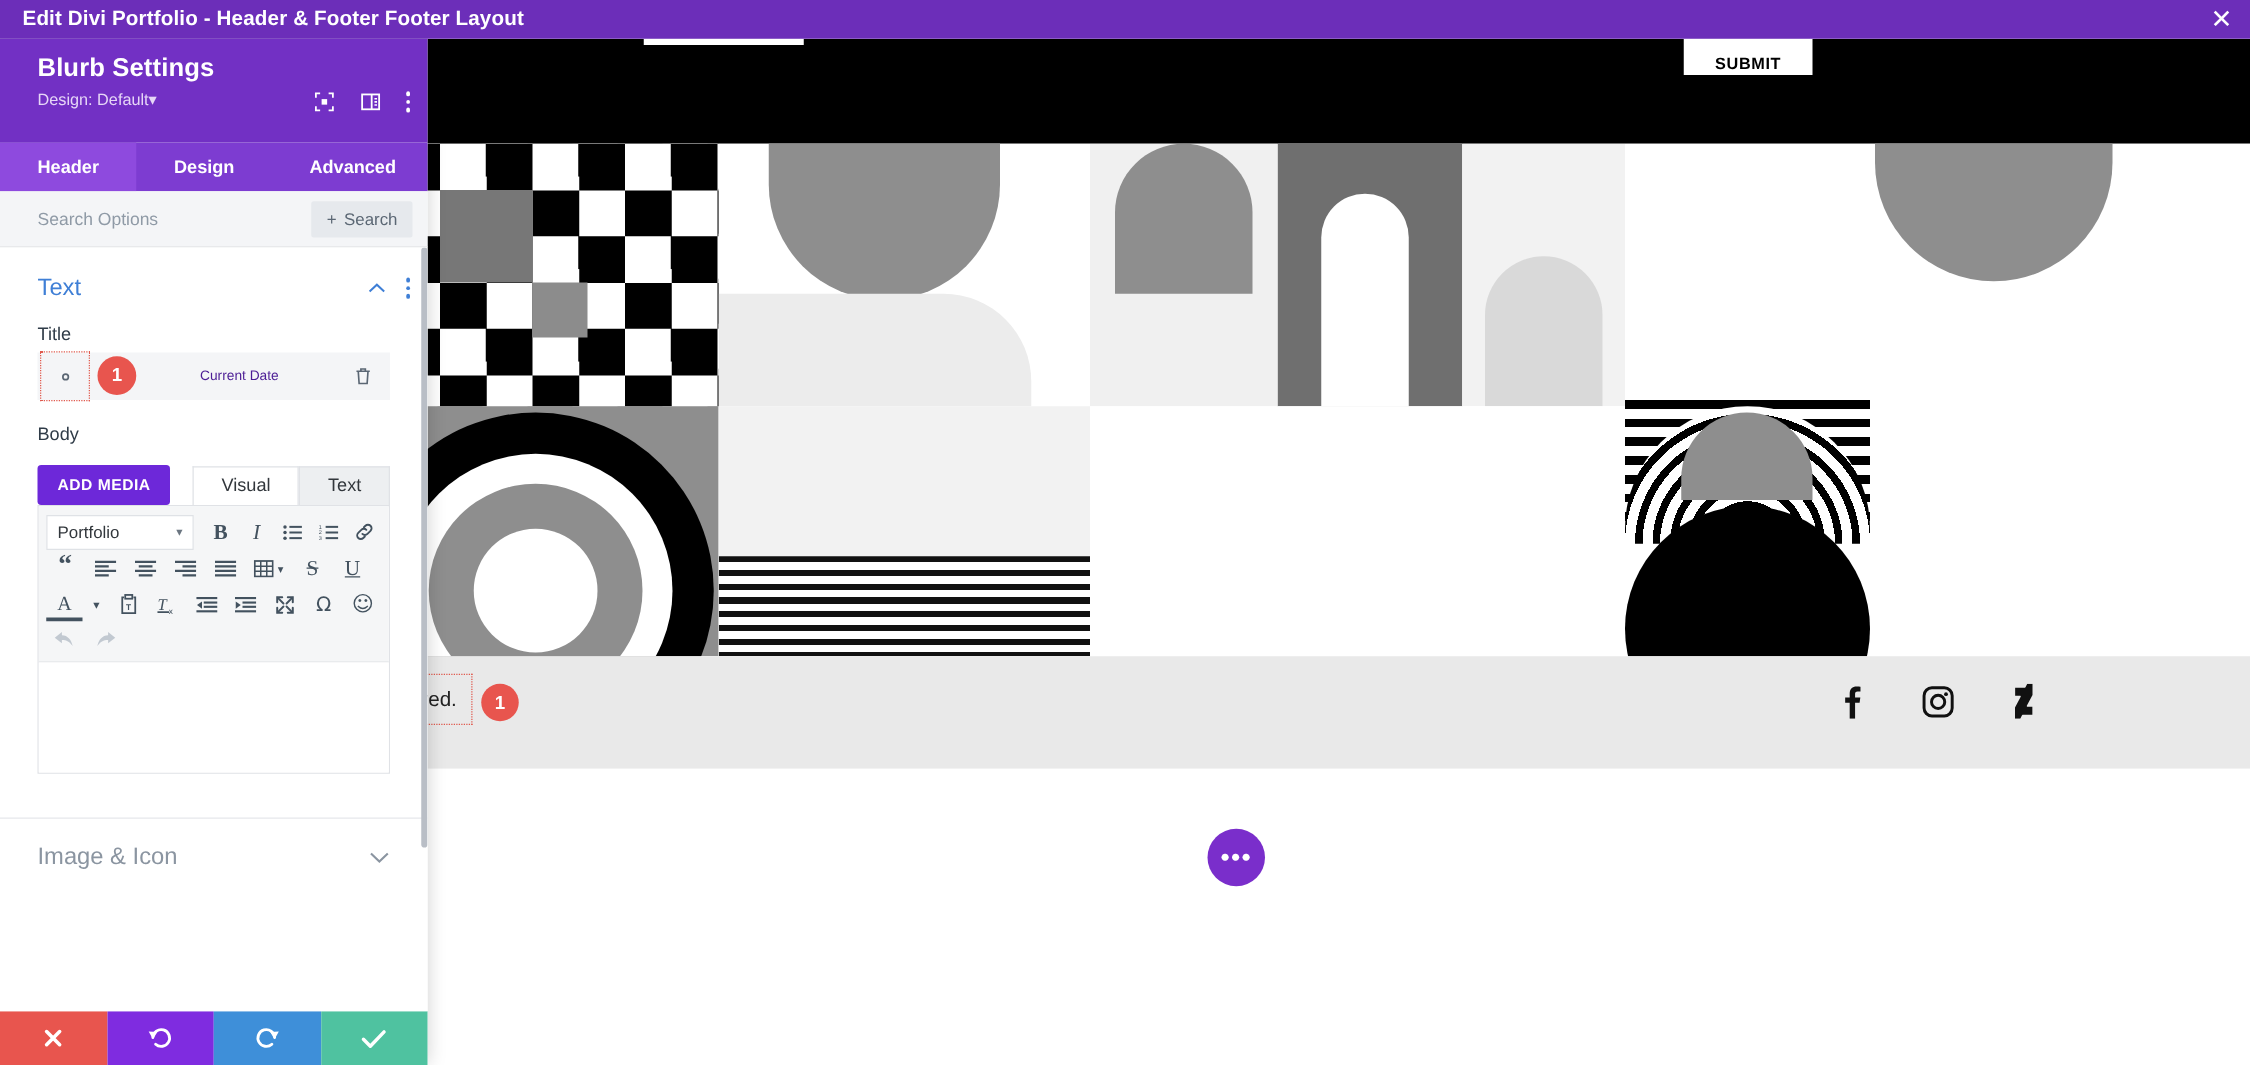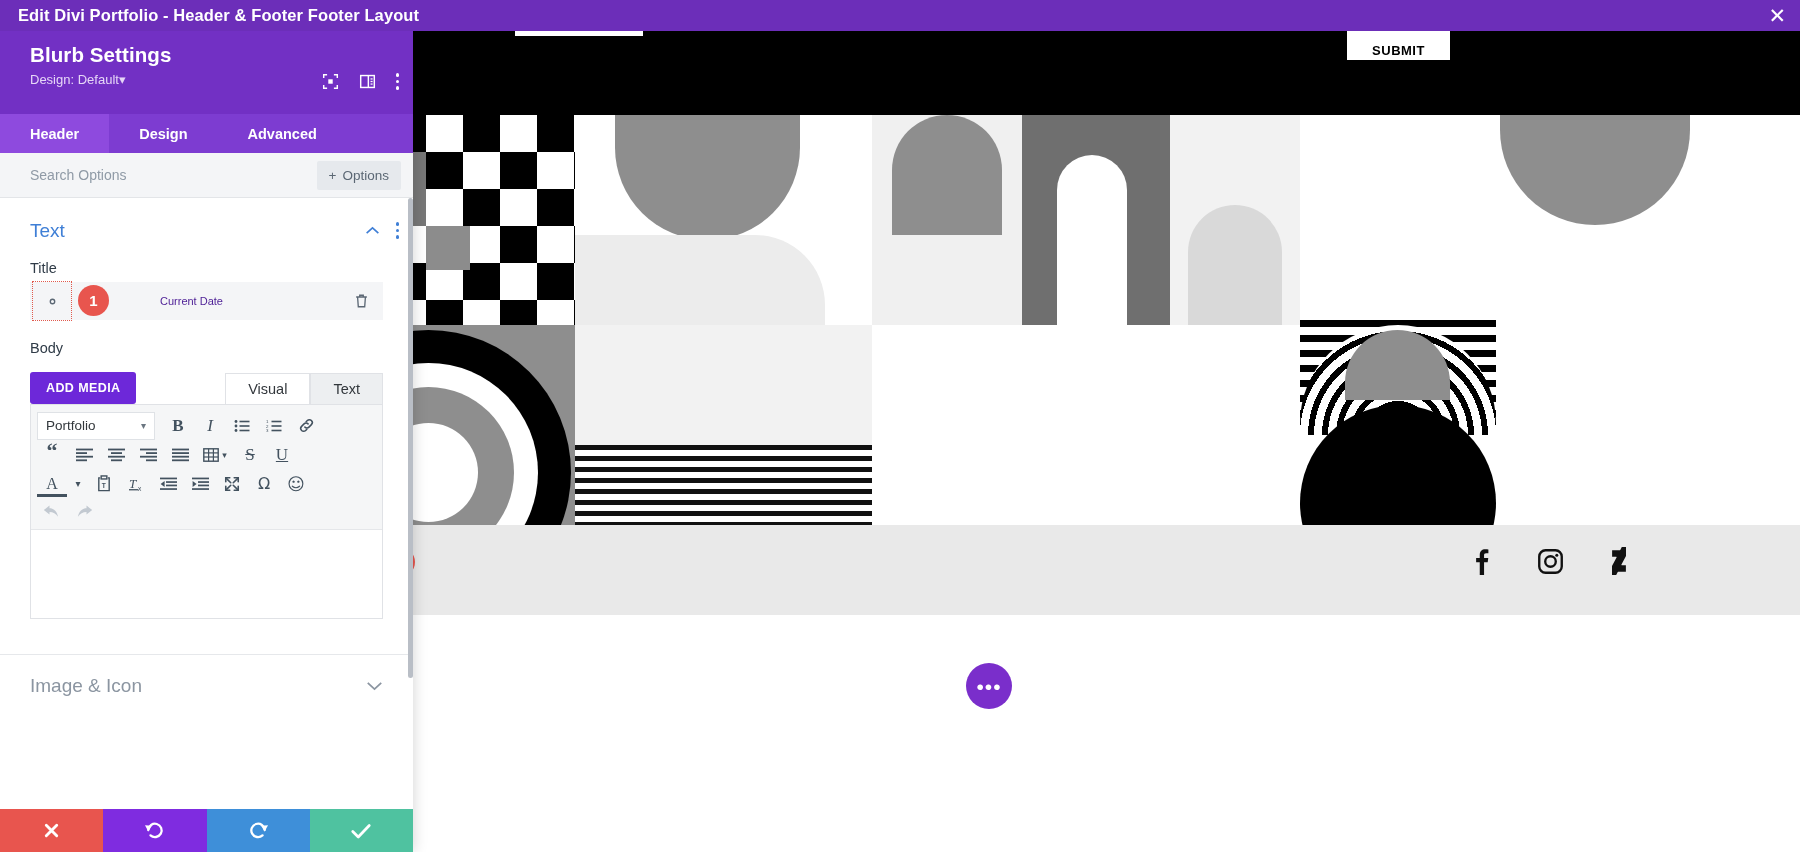--- a/index.html
+++ b/index.html
@@ -118,21 +118,21 @@
   }
   .pv-fab {
     position:absolute; top:632px; left:966px; width:46px; height:46px;
     border-radius:50%; background:#7a2ecb; color:#fff;
     display:flex; align-items:center; justify-content:center;
     font-size:21px; letter-spacing:1px; line-height:1; cursor:pointer;
   }
 
   
   .panel {
-    position: absolute; top: 31px; left: 0; width: 413px; height: 821px;
+    position: absolute; top: 31px; left: 0; width: 342px; height: 821px;
     background: #fff; z-index: 30; display: flex; flex-direction: column;
     box-shadow: 0 0 14px rgba(0,0,0,.18);
     justify-content: space-between;
   }
   .panel-head {
     background: #7230c4; padding: 12px 16px 12px 30px; position: relative;
     height: 83px;
   }
   .panel-title {
     color:#fff; font-size:20.5px; font-weight:bold; letter-spacing:.1px;
@@ -422,21 +422,21 @@
     <div class="panel-tabs">
       <div class="ptab active">Header</div>
       <div class="ptab">Design</div>
       <div class="ptab">Advanced</div>
     </div>
 
     <div class="panel-search">
       <input placeholder="Search Options" style="">
       <div class="filter-btn">
         <span>+</span>
-        <span>Options</span>
+        <span>Search</span>
       </div>
     </div>
 
     <div class="panel-body">
       <div class="scrollbar"></div>
 
       <div class="section-head">
         <div class="section-title">Text</div>
         <div class="section-ctrls">
           <span class="chev">

